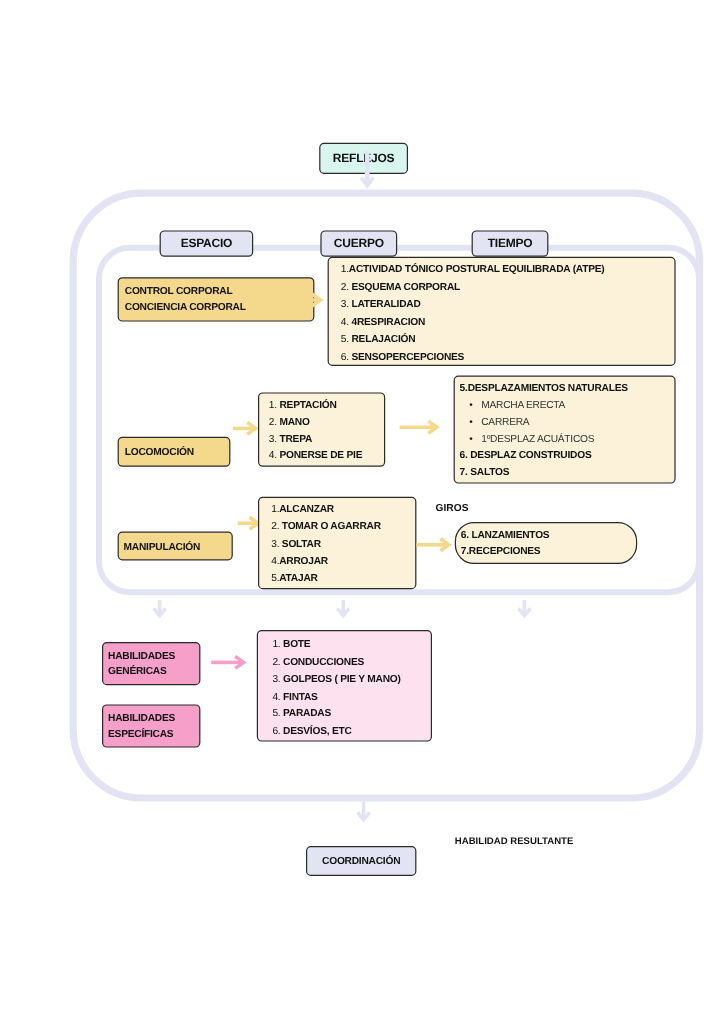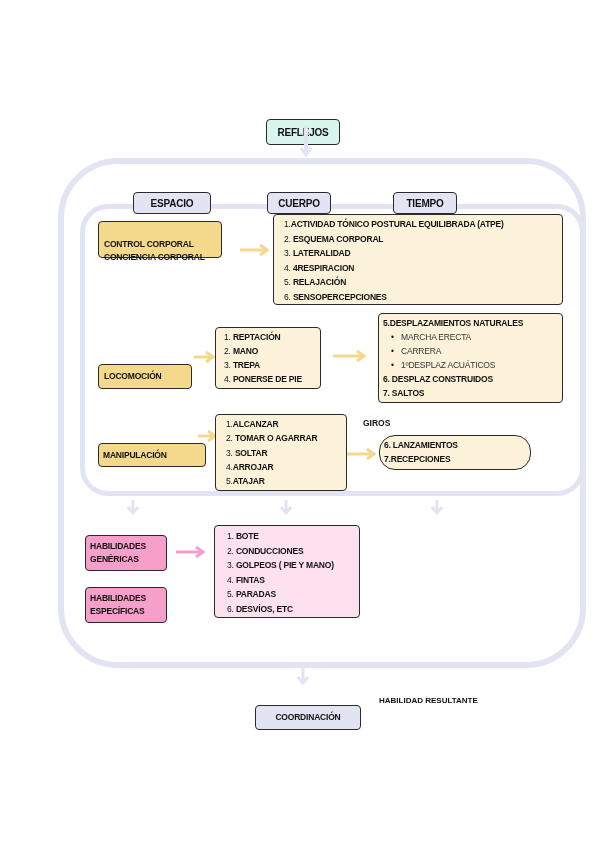--- a/index.html
+++ b/index.html
@@ -40,21 +40,21 @@
 <div class="box lav center" style="left:133px; top:173px; width:78px; height:22px; font-size:10px;">
   <span>ESPACIO</span>
 </div>
 <div class="box lav center" style="left:267px; top:173px; width:64px; height:22px; font-size:10px;">
   <span>CUERPO</span>
 </div>
 <div class="box lav center" style="left:393px; top:173px; width:64px; height:22px; font-size:10px;">
   <span>TIEMPO</span>
 </div>
 
-<div class="box gold" style="left:98px; top:221px; width:124px; height:37px; padding:16px 5px; font-size:8.5px; line-height:13px;">
+<div class="box gold" style="left:98px; top:231px; width:164px; height:37px; padding:4px 5px; font-size:8.5px; line-height:13px;">
   <div>CONTROL CORPORAL</div>
   <div>CONCIENCIA CORPORAL</div>
 </div>
 <svg class="arrow" style="left:240px; top:243px;" width="30" height="14">
   <line x1="0" y1="7" x2="26" y2="7" stroke="#f4d98c" stroke-width="3"></line>
   <polyline points="20,2 27,7 20,12" fill="none" stroke="#f4d98c" stroke-width="3"></polyline>
 </svg>
 <div class="box cream" style="left:273px; top:214px; width:290px; height:91px; padding:2px 8px 0 10px; font-size:8.5px; line-height:14.5px;">
   <ul class="list">
     <li><span class="num">1.</span><span>ACTIVIDAD TÓNICO POSTURAL EQUILIBRADA (ATPE)</span></li>
@@ -87,21 +87,21 @@
 </svg>
 <div class="box cream" style="left:378px; top:313px; width:185px; height:90px; padding:2px 4px 0 4px; font-size:8.5px; line-height:14px;">
   <div>5.DESPLAZAMIENTOS NATURALES</div>
   <div class="bul">MARCHA ERECTA</div>
   <div class="bul">CARRERA</div>
   <div class="bul">1ºDESPLAZ ACUÁTICOS</div>
   <div>6. DESPLAZ CONSTRUIDOS</div>
   <div>7. SALTOS</div>
 </div>
 
-<div class="box gold center" style="left:98px; top:424px; width:108px; height:24px; font-size:8.5px; justify-content:flex-start; padding-left:4px;">
+<div class="box gold center" style="left:98px; top:424px; width:96px; height:24px; font-size:8.5px; justify-content:flex-start; padding-left:4px;">
   <span>MANIPULACIÓN</span>
 </div>
 <svg class="arrow" style="left:198px; top:429px;" width="20" height="14">
   <line x1="0" y1="7" x2="16" y2="7" stroke="#f4d98c" stroke-width="3"></line>
   <polyline points="10,2 17,7 10,12" fill="none" stroke="#f4d98c" stroke-width="3"></polyline>
 </svg>
 <div class="box cream" style="left:215px; top:414px; width:132px; height:77px; padding:2px 5px 0 10px; font-size:8.5px; line-height:14.3px;">
   <ul class="list">
     <li><span class="num">1.</span><span>ALCANZAR</span></li>
     <li><span class="num">2.</span> <span>TOMAR O AGARRAR</span></li>
@@ -153,16 +153,16 @@
     <li><span class="num">4.</span> <span>FINTAS</span></li>
     <li><span class="num">5.</span> <span>PARADAS</span></li>
     <li><span class="num">6.</span> <span>DESVÍOS, ETC</span></li>
   </ul>
 </div>
 
 <svg class="arrow" style="left:297px; top:668px;" width="12" height="18">
   <line x1="6" y1="0" x2="6" y2="14" stroke="#e3e4f3" stroke-width="3"></line>
   <polyline points="1,9 6,15 11,9" fill="none" stroke="#e3e4f3" stroke-width="3"></polyline>
 </svg>
-<div class="box lav center" style="left:255px; top:686px; width:106px; height:25px; font-size:8.5px;">
+<div class="box lav center" style="left:255px; top:686px; width:92px; height:25px; font-size:8.5px;">
   <span>COORDINACIÓN</span>
 </div>
 <div class="plain" style="left:379px; top:696px; font-size:8px;">HABILIDAD RESULTANTE</div>
 
 </body></html>

